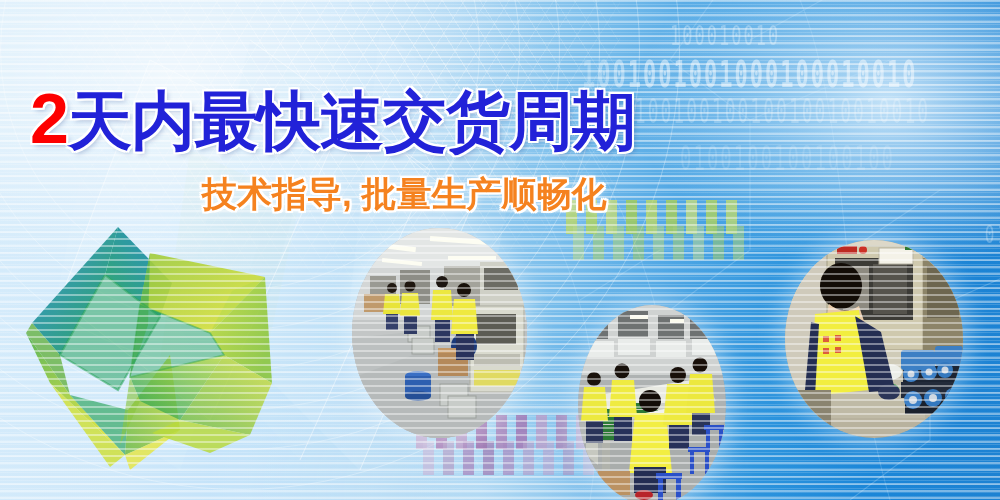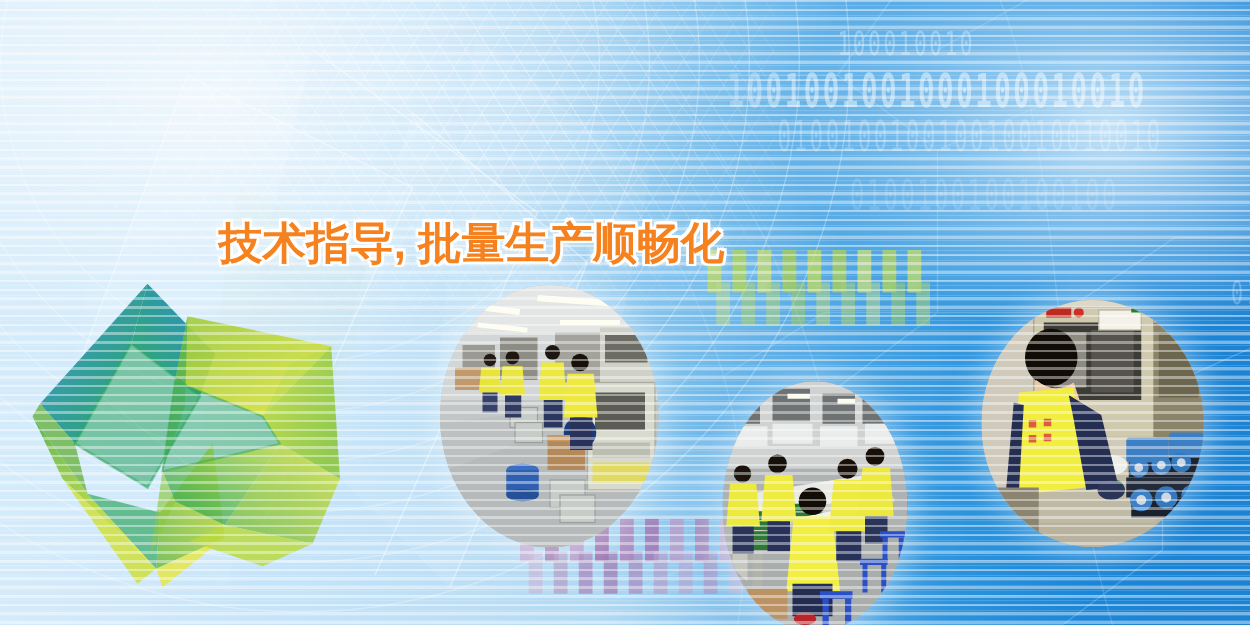--- a/index.html
+++ b/index.html
@@ -149,21 +149,21 @@
     white-space:nowrap;
     color:#2222d8;
     text-shadow:
        2px 0 0 #fff, -2px 0 0 #fff, 0 2px 0 #fff, 0 -2px 0 #fff,
        2px 2px 0 #fff, -2px 2px 0 #fff, 2px -2px 0 #fff, -2px -2px 0 #fff,
        3px 3px 5px rgba(40,70,140,.30);
   }
   .headline .num{ color:#fd0000; font-size:70px; }
 
   .subtitle{
-    position:absolute; left:175px; top:171px;
+    position:absolute; left:202px; top:171px;
     font-size:35px; font-weight:bold;
     letter-spacing:0px;
     white-space:nowrap;
     color:#f5821f;
     text-shadow:
        2px 0 0 #fff, -2px 0 0 #fff, 0 2px 0 #fff, 0 -2px 0 #fff,
        2px 2px 0 #fff, -2px 2px 0 #fff, 2px -2px 0 #fff, -2px -2px 0 #fff,
        0 0 9px rgba(255,255,255,.9);
     text-align: center;
   }
@@ -577,16 +577,17 @@
           <rect x="38" y="108" width="6" height="6"></rect>
             <rect x="50" y="107" width="6" height="6"></rect>
         </g>
       </g>
       <rect x="0" y="150" width="46" height="48" fill="#8a8470"></rect>
     </svg>
   </div>
 
   <div class="scanlines"></div>
 
+  <div class="headline"><span class="num">2</span><span>天内最快速交货周期</span></div>
 
   <div class="subtitle">技术指导, 批量生产顺畅化</div>
 
 </div>
 
 </body></html>

